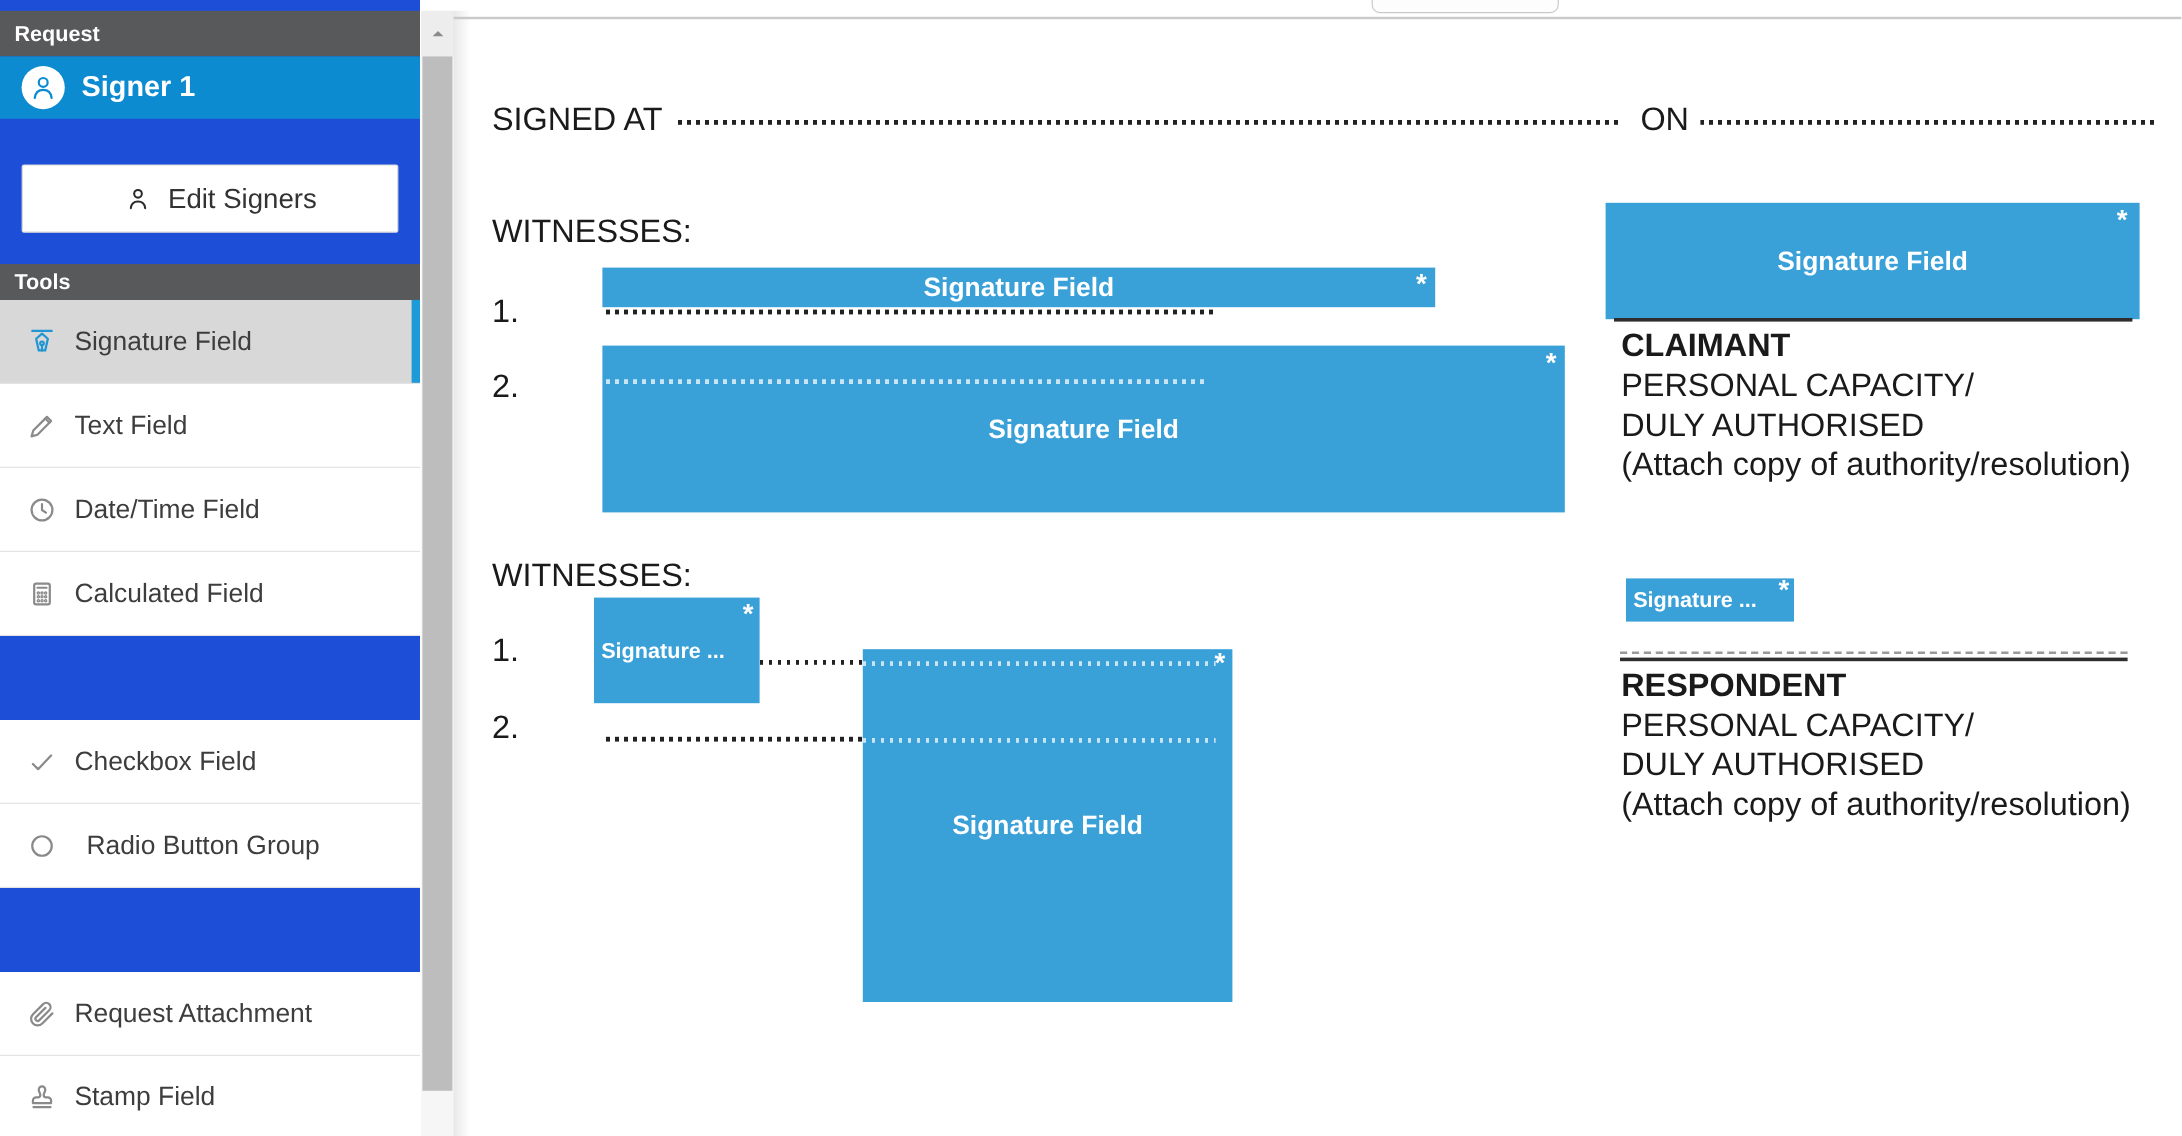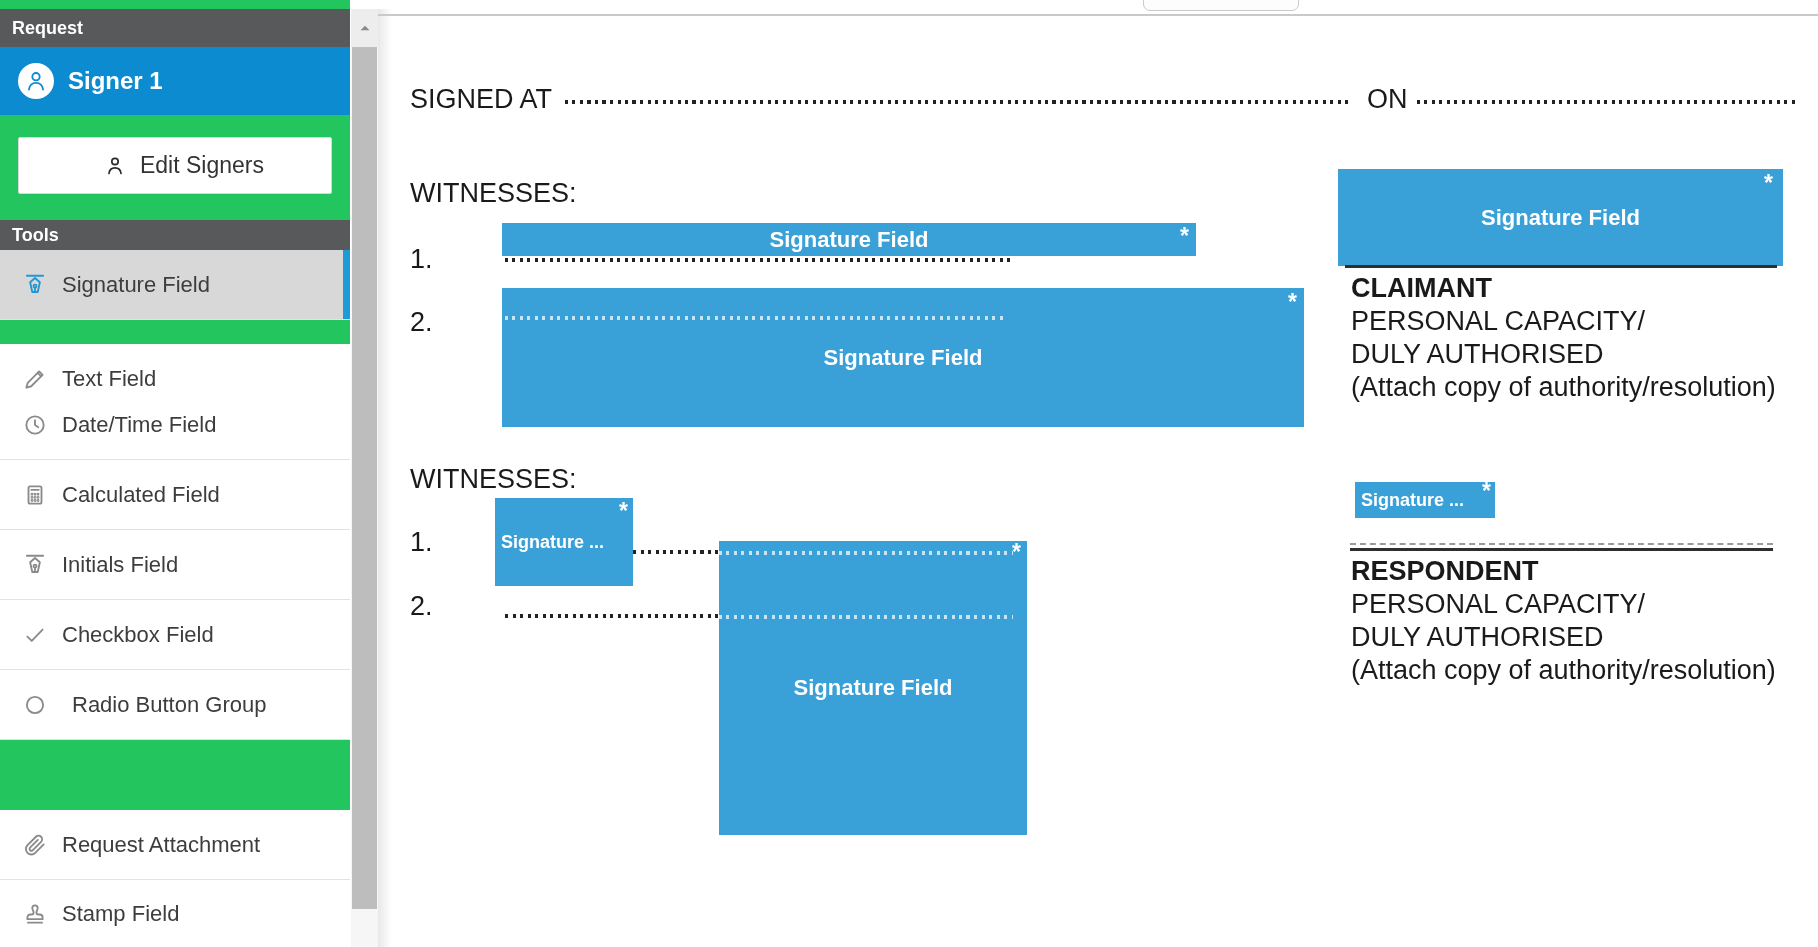--- a/index.html
+++ b/index.html
@@ -1,23 +1,23 @@
 <!DOCTYPE html>
 <html><head>
 <meta charset="utf-8">
 <style>
   html,body{margin:0;padding:0;background:#fff;overflow:hidden;}
   #app{position:relative;width:1818px;height:947px;background:#fff;
        font-family:"Liberation Sans","DejaVu Sans",sans-serif;}
 
   
-  aside{position:absolute;left:0;top:0;width:350px;height:947px;background:#22c55e;}
+  aside{position:absolute;left:0;top:0;width:350px;height:947px;background:#1d4ed8;}
   .panel-head{position:absolute;left:0;width:350px;height:38px;background:#58595B;color:#fff;
               font-size:18px;font-weight:bold;line-height:38px;padding-left:12px;box-sizing:border-box;}
-  .signer-row{position:absolute;left:0;top:47px;width:350px;height:68px;background:#0D8BD1;
+  .signer-row{position:absolute;left:0;top:47px;width:350px;height:52px;background:#0D8BD1;
               display:flex;align-items:center;}
   .signer-avatar{width:36px;height:36px;border-radius:50%;background:#fff;margin-left:18px;
                  display:flex;align-items:center;justify-content:center;}
   .signer-name{color:#fff;font-size:24px;font-weight:bold;margin-left:14px;}
   .edit-btn{position:absolute;left:18px;top:137px;width:314px;height:57px;background:#fff;
             border:1px solid #d8d8d8;border-radius:2px;display:flex;align-items:center;justify-content:center;
             gap:12px;font-size:23px;color:#333;cursor:pointer;font-family:inherit;padding-left:22px;}
   .tool-row{position:absolute;left:0;width:350px;height:70px;box-sizing:border-box;
             border-bottom:1px solid #e3e3e3;display:flex;align-items:center;padding-left:22px;gap:14px;
             background:#fff;cursor:pointer;}
@@ -95,21 +95,21 @@
     <div class="tool-row selected" style="top:250px;">
       <svg class="icon24 icon-blue" viewBox="0 0 24 24">
         <path d="M4.5 3.5h15"></path>
           <path d="M7.5 9.5 12 5.5l4.5 4-2 9h-5z"></path>
         <circle cx="12" cy="13" r="1.4"></circle>
           <path d="M12 14.6v3.9"></path>
       </svg>
       <span class="tool-label">Signature Field</span>
     </div>
 
-    <div class="tool-row" style="top:320px;margin-top:24px;">
+    <div class="tool-row" style="top:320px;">
       <svg class="icon24" viewBox="0 0 24 24">
         <path d="M4 20l1.3-4.5L15.8 5l3.2 3.2L8.5 18.7 4 20z"></path>
           <path d="M14.5 6.3l3.2 3.2"></path>
       </svg>
       <span class="tool-label">Text Field</span>
     </div>
 
     <div class="tool-row" style="top:460px;">
       <svg class="icon24" viewBox="0 0 24 24">
         <rect x="6" y="4" width="12" height="16" rx="1.5"></rect>
@@ -128,29 +128,20 @@
     </div>
 
     <div class="tool-row" style="top:390px;">
       <svg class="icon24" viewBox="0 0 24 24">
         <circle cx="12" cy="12" r="8"></circle>
           <path d="M12 7.5V12l3 2"></path>
       </svg>
       <span class="tool-label">Date/Time Field</span>
     </div>
 
-    <div class="tool-row" style="top:530px;">
-      <svg class="icon24" viewBox="0 0 24 24">
-        <path d="M4.5 3.5h15"></path>
-          <path d="M7.5 9.5 12 5.5l4.5 4-2 9h-5z"></path>
-        <circle cx="12" cy="13" r="1.4"></circle>
-          <path d="M12 14.6v3.9"></path>
-      </svg>
-      <span class="tool-label">Initials Field</span>
-    </div>
 
     <div class="tool-row" style="top:600px;">
       <svg class="icon24" viewBox="0 0 24 24">
         <path d="M5 13.5l4 4L19 7"></path>
       </svg>
       <span class="tool-label">Checkbox Field</span>
     </div>
 
     <div class="tool-row" style="top:670px;gap:24px;">
       <svg class="icon24" viewBox="0 0 24 24">

